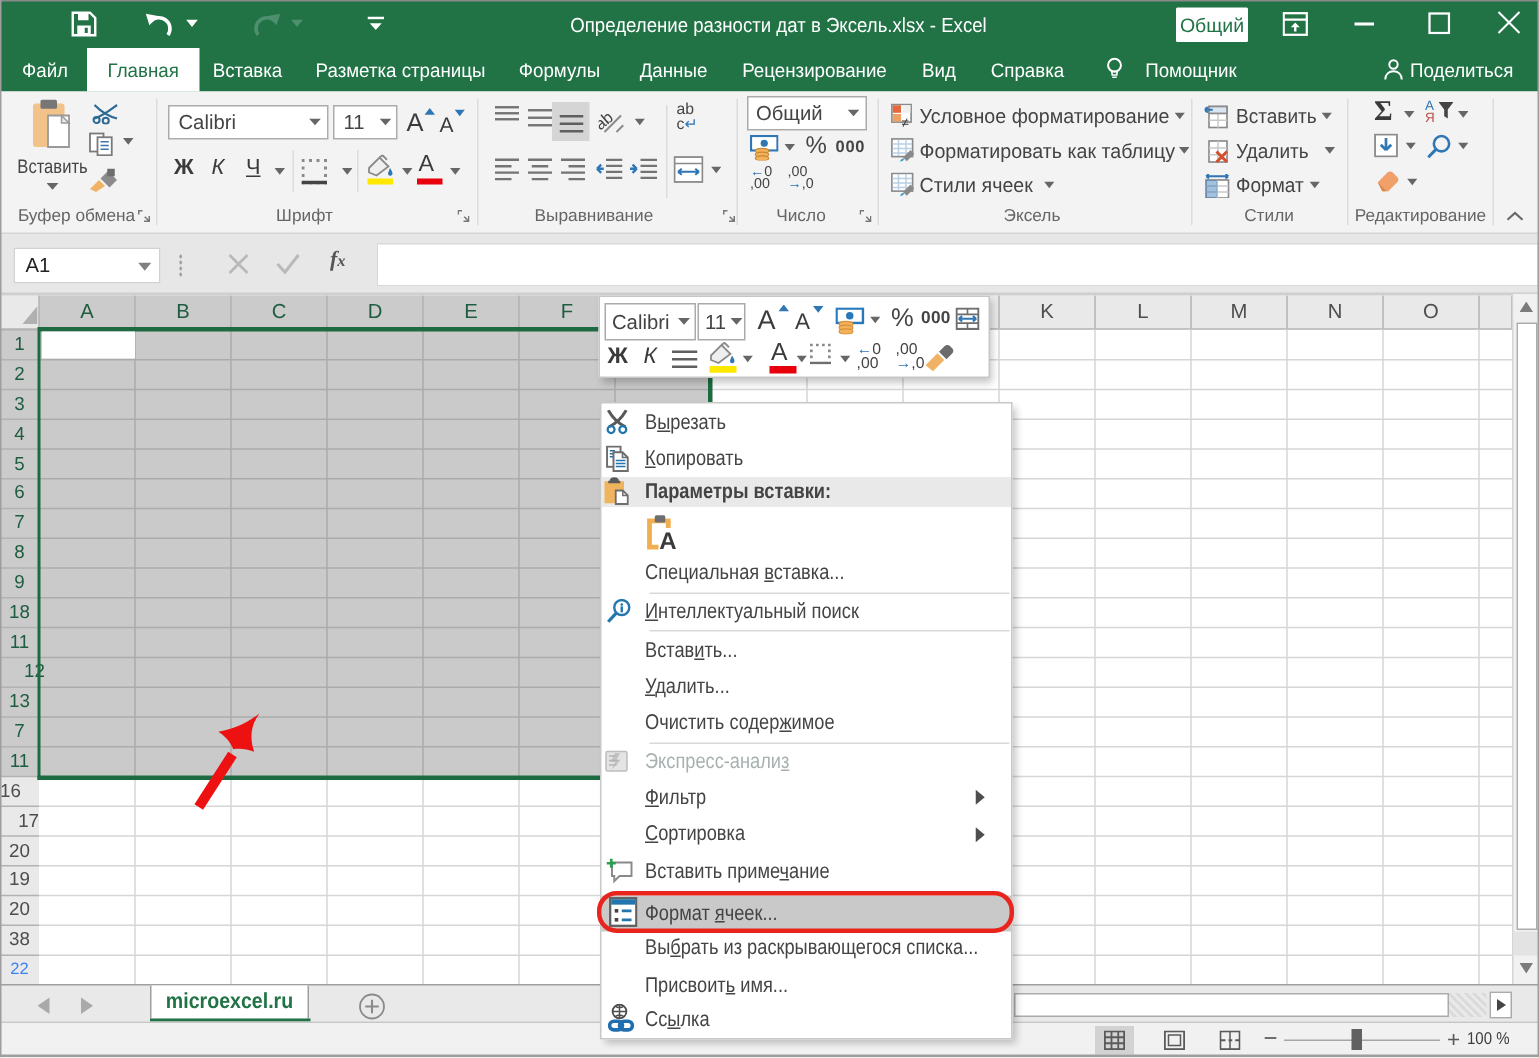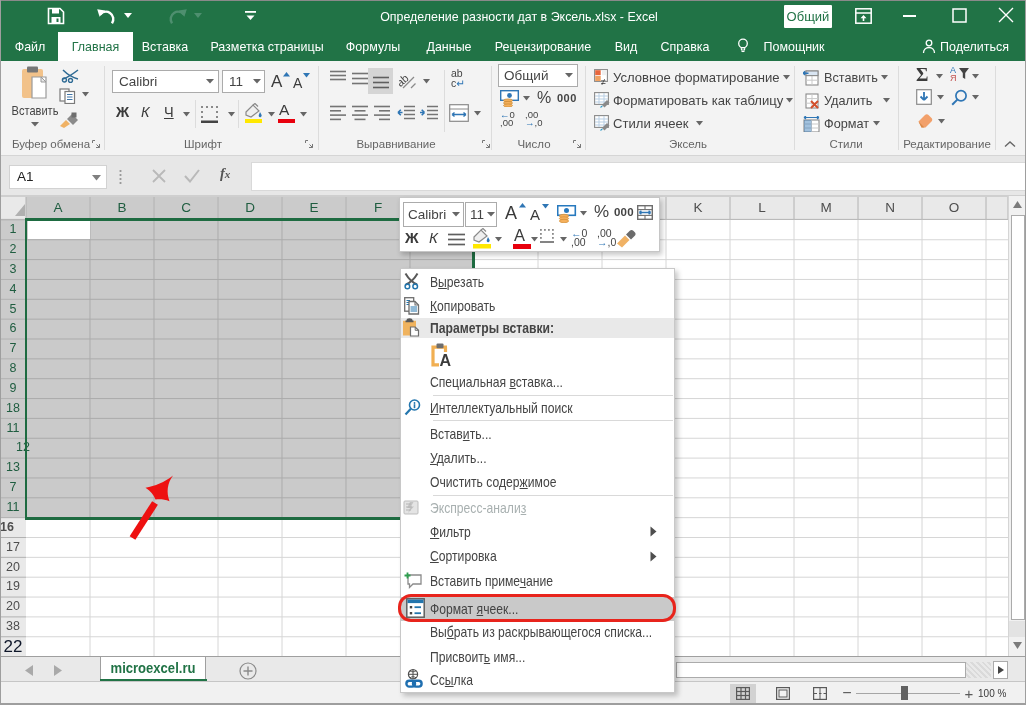--- a/index.html
+++ b/index.html
@@ -578,27 +578,27 @@
     <div class="abs" style="left:0;top:319.34999999999997px;width:26px;height:19.85px;line-height:19.85px;text-align:center;color:#1f5d40;font-size:12.5px;">6</div>
     <div class="abs" style="left:0;top:339.2px;width:26px;height:19.85px;line-height:19.85px;text-align:center;color:#1f5d40;font-size:12.5px;">7</div>
     <div class="abs" style="left:0;top:359.05px;width:26px;height:19.85px;line-height:19.85px;text-align:center;color:#1f5d40;font-size:12.5px;">8</div>
     <div class="abs" style="left:0;top:378.90000000000003px;width:26px;height:19.85px;line-height:19.85px;text-align:center;color:#1f5d40;font-size:12.5px;">9</div>
     <div class="abs" style="left:0;top:398.75px;width:26px;height:19.85px;line-height:19.85px;text-align:center;color:#1f5d40;font-size:12.5px;">18</div>
     <div class="abs" style="left:0;top:418.59999999999997px;width:26px;height:19.85px;line-height:19.85px;text-align:center;color:#1f5d40;font-size:12.5px;">11</div>
     <div class="abs" style="left:0;top:438.45px;width:46px;height:19.85px;line-height:19.85px;text-align:center;color:#1f5d40;font-size:12.5px;">12</div>
     <div class="abs" style="left:0;top:458.3px;width:26px;height:19.85px;line-height:19.85px;text-align:center;color:#1f5d40;font-size:12.5px;">13</div>
     <div class="abs" style="left:0;top:478.15000000000003px;width:26px;height:19.85px;line-height:19.85px;text-align:center;color:#1f5d40;font-size:12.5px;">7</div>
     <div class="abs" style="left:0;top:498.00000000000006px;width:26px;height:19.85px;line-height:19.85px;text-align:center;color:#1f5d40;font-size:12.5px;">11</div>
-    <div class="abs" style="left:0;top:517.85px;width:14px;height:19.85px;line-height:19.85px;text-align:center;color:#4e4e4e;font-size:12.5px;font-weight:bold;">16</div>
-    <div class="abs" style="left:0;top:537.7px;width:26px;height:19.85px;line-height:19.85px;text-align:center;color:#4e4e4e;font-size:12.5px;">17</div>
+    <div class="abs" style="left:0;top:517.85px;width:14px;height:19.85px;line-height:19.85px;text-align:center;color:#4e4e4e;font-size:12.5px;">16</div>
+    <div class="abs" style="left:0;top:537.7px;width:26px;height:19.85px;line-height:19.85px;text-align:right;color:#4e4e4e;font-size:12.5px;">17</div>
     <div class="abs" style="left:0;top:557.5500000000001px;width:26px;height:19.85px;line-height:19.85px;text-align:center;color:#4e4e4e;font-size:12.5px;">20</div>
     <div class="abs" style="left:0;top:577.4000000000001px;width:26px;height:19.85px;line-height:19.85px;text-align:center;color:#4e4e4e;font-size:12.5px;">19</div>
     <div class="abs" style="left:0;top:597.2500000000001px;width:26px;height:19.85px;line-height:19.85px;text-align:center;color:#4e4e4e;font-size:12.5px;">20</div>
     <div class="abs" style="left:0;top:617.1px;width:26px;height:19.85px;line-height:19.85px;text-align:center;color:#4e4e4e;font-size:12.5px;">38</div>
-    <div class="abs" style="left:0;top:636.95px;width:26px;height:19.85px;line-height:19.85px;text-align:center;color:#0f172a;font-size:17px;">22</div>
+    <div class="abs" style="left:0;top:636.95px;width:26px;height:19.85px;line-height:19.85px;text-align:center;color:#3b82f6;font-size:11px;">22</div>
     <div class="abs" style="left:25.5px;top:218.3px;width:449.5px;height:2.6px;background:#1E6B41;"></div>
     <div class="abs" style="left:24.7px;top:218.3px;width:2.6px;height:301.95px;background:#1E6B41;"></div>
     <div class="abs" style="left:472.4px;top:218.3px;width:2.6px;height:301.34999999999997px;background:#1E6B41;"></div>
     <div class="abs" style="left:24.7px;top:517.4499999999999px;width:450.3px;height:3.0px;background:#1E6B41;"></div>
     <div class="abs" style="left:28.1px;top:220.9px;width:61.9px;height:18.4px;background:#fff;"></div>
     <svg class="ico" style="left:120.5px;top:465px" width="60" height="80" viewBox="0 0 60 80">
  <line x1="11.5" y1="73" x2="34" y2="38" stroke="#ee1111" stroke-width="6.8"></line>
  <path d="M52 10.5 C43.5 17.5 34 21 24.5 22.8 C29.5 26 32.5 29.5 34.5 34.5 C38.5 33.8 43.5 34.2 48.5 36.2 C45.2 27 46.2 18.5 52 10.5 Z" fill="#ee1111"></path>
 </svg>
 <div class="abs" style="left:1008px;top:196px;width:18px;height:460px;background:#f1f1f1;border-left:1px solid #d5d5d5;"></div>

